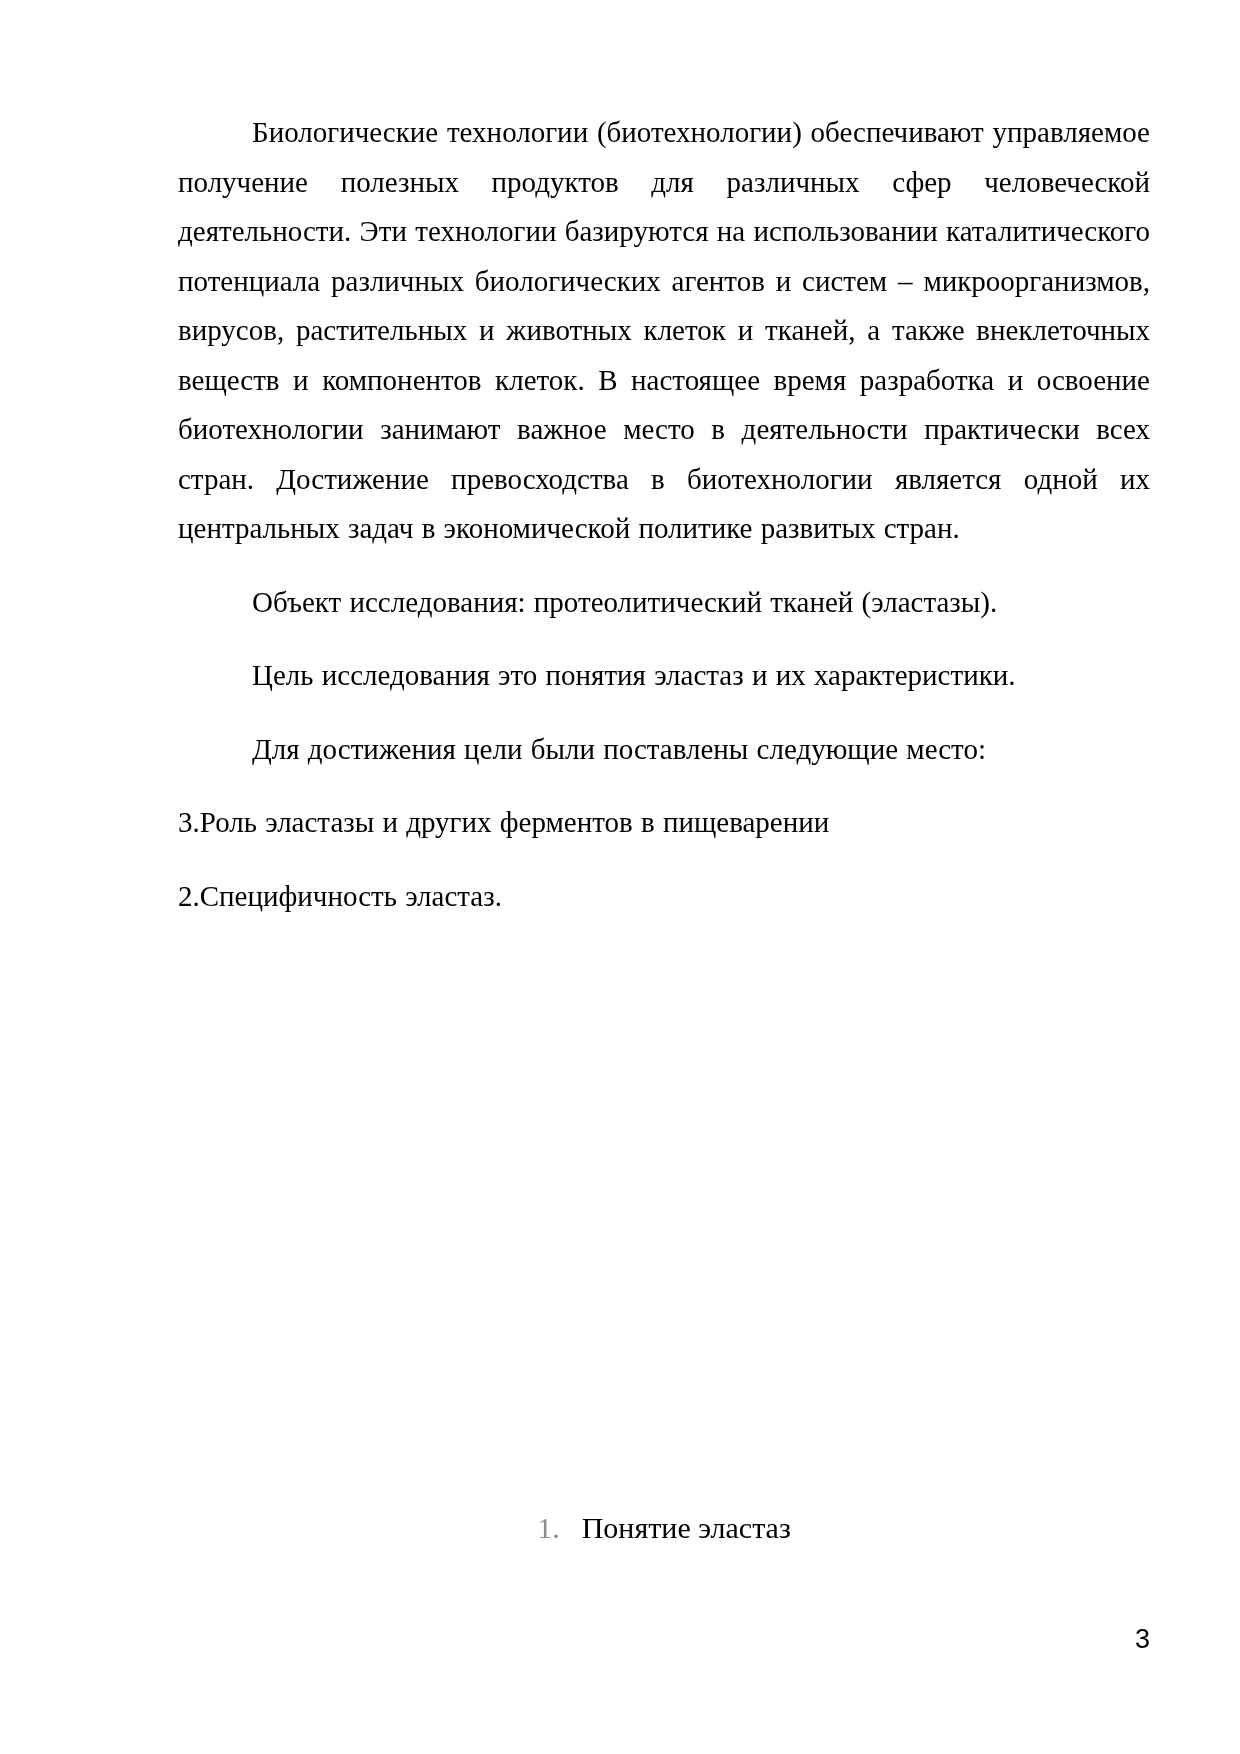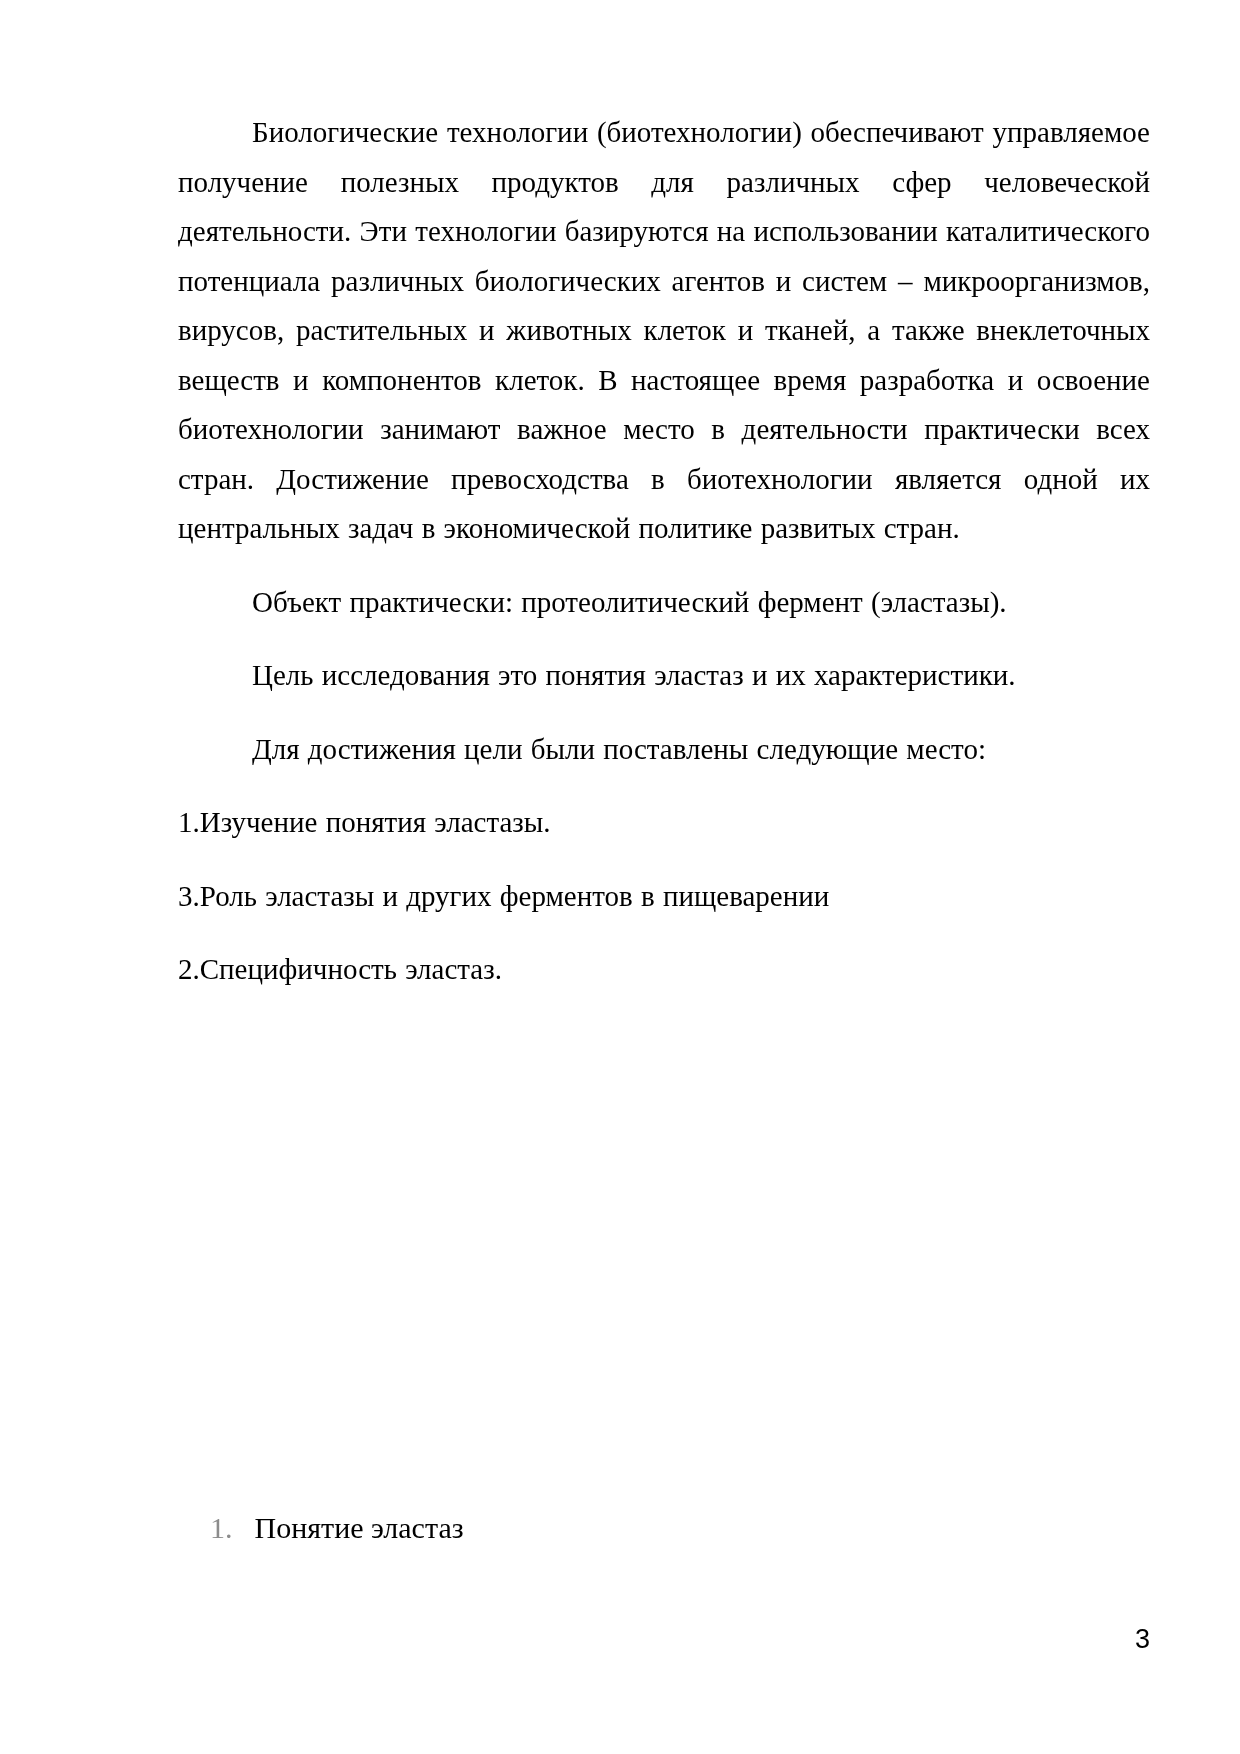--- a/index.html
+++ b/index.html
@@ -29,25 +29,26 @@
     text-align: justify;
     text-indent: 74px;
     word-spacing: 1px;
   }
   .task {
     text-indent: 0;
     text-align: left;
   }
   .section-heading {
     position: absolute;
-    left: 178px;
+    left: 162px;
     top: 1503px;
     width: 972px;
     box-sizing: border-box;
     padding-left: 32px;
+    text-align: center;
     font-size: 30px;
     line-height: 49px;
     white-space: nowrap;
   }
   .heading-number {
     color: #8c8c8c;
     margin-right: 22px;
   }
   .page-number {
     position: absolute;
@@ -62,27 +63,26 @@
 </head>
 <body>
 
 <div class="page" style="color: rgb(0, 0, 0);">
 
   <div class="content">
 
     <p class="para">Биологические технологии (биотехнологии) обеспечивают управляемое получение полезных продуктов для различных сфер человеческой деятельности. Эти технологии базируются на использовании каталитического потенциала различных биологических агентов и систем – микроорганизмов, вирусов, растительных и животных клеток и тканей, а также внеклеточных веществ и компонентов клеток. В настоящее время разработка и освоение биотехнологии занимают важное место в деятельности практически всех стран. Достижение превосходства в биотехнологии является одной их центральных задач в экономической политике развитых стран.</p>
 
 
-    <p class="para">Объект практически: протеолитический фермент (эластазы).</p>
+    <p class="para">Объект исследования: протеолитический тканей (эластазы).</p>
 
     <p class="para">Цель исследования это понятия эластаз и их характеристики.</p>
 
     <p class="para">Для достижения цели были поставлены следующие место:</p>
 
-    <p class="para task">1.Изучение понятия эластазы.</p>
 
     <p class="para task">3.Роль эластазы и других ферментов в пищеварении</p>
 
     <p class="para task">2.Специфичность эластаз.</p>
 
   </div>
 
   <div class="section-heading">
     <span class="heading-number" style="color: rgb(140, 140, 140);">1.</span><span class="heading-title">Понятие эластаз</span>
   </div>

